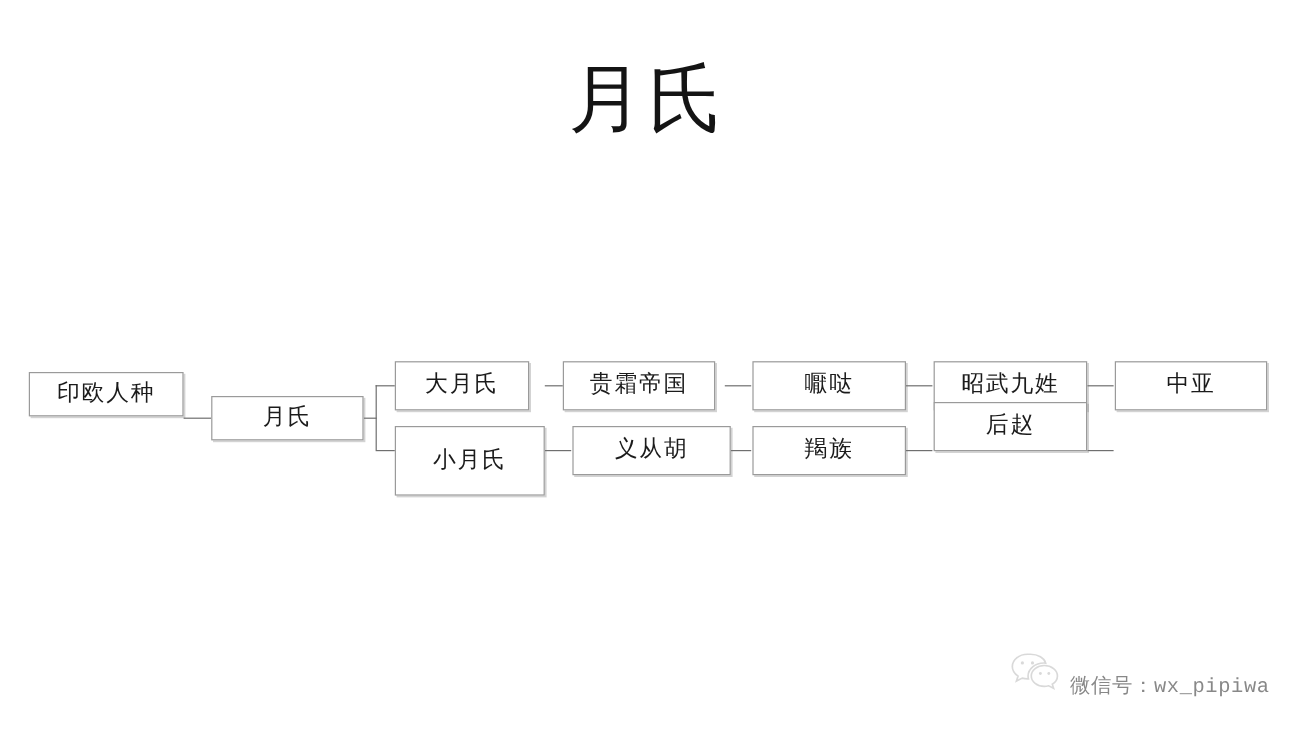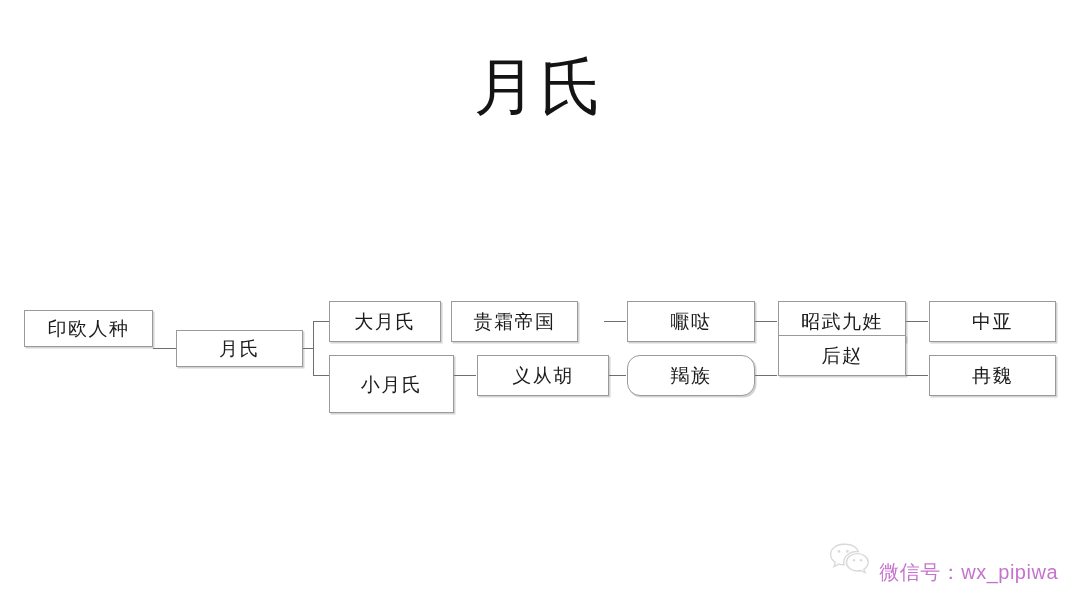--- a/index.html
+++ b/index.html
@@ -15,20 +15,21 @@
     overflow: hidden;
     font-family: "Liberation Sans", "DejaVu Sans", sans-serif;
     color: #1a1a1a;
   }
 
   #diagram-canvas {
     position: absolute;
     inset: 0;
     width: 1080px;
     height: 608px;
+    font-family: Liberation Mono, monospace;
   }
 
   
   .page-title {
     position: absolute;
     left: 0;
     top: 48px;
     width: 1080px;
     text-align: center;
     font-size: 62px;
@@ -76,23 +77,23 @@
     opacity: 0.62;
     user-select: none;
   }
   .watermark .wm-icon {
     width: 42px;
     height: 34px;
     display: block;
     flex: none;
   }
   .watermark .wm-text {
-    font-size: 20px;
+    font-size: 17px;
     line-height: 1;
-    color: #a21caf;
+    color: #404040;
     letter-spacing: 0.5px;
     white-space: nowrap;
     margin-top: 27px;
   }
 </style>
 </head>
 <body>
 
 <div id="diagram-canvas">
 
@@ -119,47 +120,44 @@
     <span>印欧人种</span>
   </div>
 
   <div class="node" style="left:176px; top:330px; width:127px; height:37px;">
     <span>月氏</span>
   </div>
 
   <div class="node" style="left:329px; top:301px; width:112px; height:41px;">
     <span>大月氏</span>
   </div>
-  <div class="node" style="left:451px; top:301px; width:127px; height:41px;">
+  <div class="node" style="left:469px; top:301px; width:127px; height:41px;">
     <span>贵霜帝国</span>
   </div>
   <div class="node" style="left:627px; top:301px; width:128px; height:41px;text-align:right;">
     <span>嚈哒</span>
   </div>
   <div class="node" style="left:778px; top:301px; width:128px; height:41px;">
     <span>昭武九姓</span>
   </div>
   <div class="node" style="left:929px; top:301px; width:127px; height:41px;justify-content:center;">
     <span>中亚</span>
   </div>
 
   <div class="node" style="left:329px; top:355px; width:125px; height:58px;">
     <span>小月氏</span>
   </div>
   <div class="node" style="left:477px; top:355px; width:132px; height:41px;">
     <span>义从胡</span>
   </div>
-  <div class="node" style="left:627px; top:355px; width:128px; height:41px;border-radius:13px;">
+  <div class="node" style="left:627px; top:355px; width:128px; height:41px;">
     <span>羯族</span>
   </div>
   <div class="node" style="left:778px; top:335px; width:128px; height:41px;">
     <span>后赵</span>
-  </div>
-  <div class="node" style="left:929px; top:355px; width:127px; height:41px;">
-    <span>冉魏</span>
   </div>
 
   <div class="watermark">
     <svg class="wm-icon" viewBox="0 0 42 34">
       <path d="M15.2 2.2C8.2 2.2 2.6 6.8 2.6 12.4c0 3.2 1.9 6.1 4.8 8L6 24.6l4.9-2.5c1.3.4 2.8.6 4.3.6h.8c-.2-.7-.3-1.5-.3-2.3 0-6 5.9-10.9 13.2-10.9.5 0 1 0 1.5.1-1.1-4.2-6.4-7.4-12.7-7.4h-2.5z" fill="none" stroke="#c3c3c3" stroke-width="1.4"></path>
       <circle cx="11" cy="9.4" r="1.35" fill="#c3c3c3"></circle>
       <circle cx="19.4" cy="9.4" r="1.35" fill="#c3c3c3"></circle>
       <path d="M40.2 20.3c0-4.8-4.9-8.7-10.9-8.7s-10.9 3.9-10.9 8.7c0 4.8 4.9 8.7 10.9 8.7 1.3 0 2.5-.2 3.6-.5l4.1 2.1-1.1-3.4c2.6-1.6 4.3-4.1 4.3-6.9z" fill="none" stroke="#c3c3c3" stroke-width="1.4"></path>
       <circle cx="26" cy="18.2" r="1.2" fill="#c3c3c3"></circle>
       <circle cx="33" cy="18.2" r="1.2" fill="#c3c3c3"></circle>

